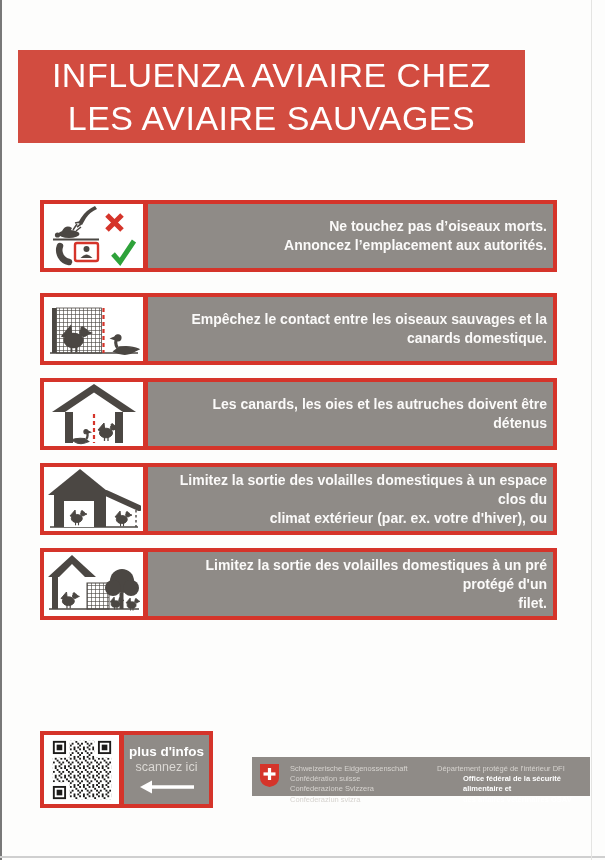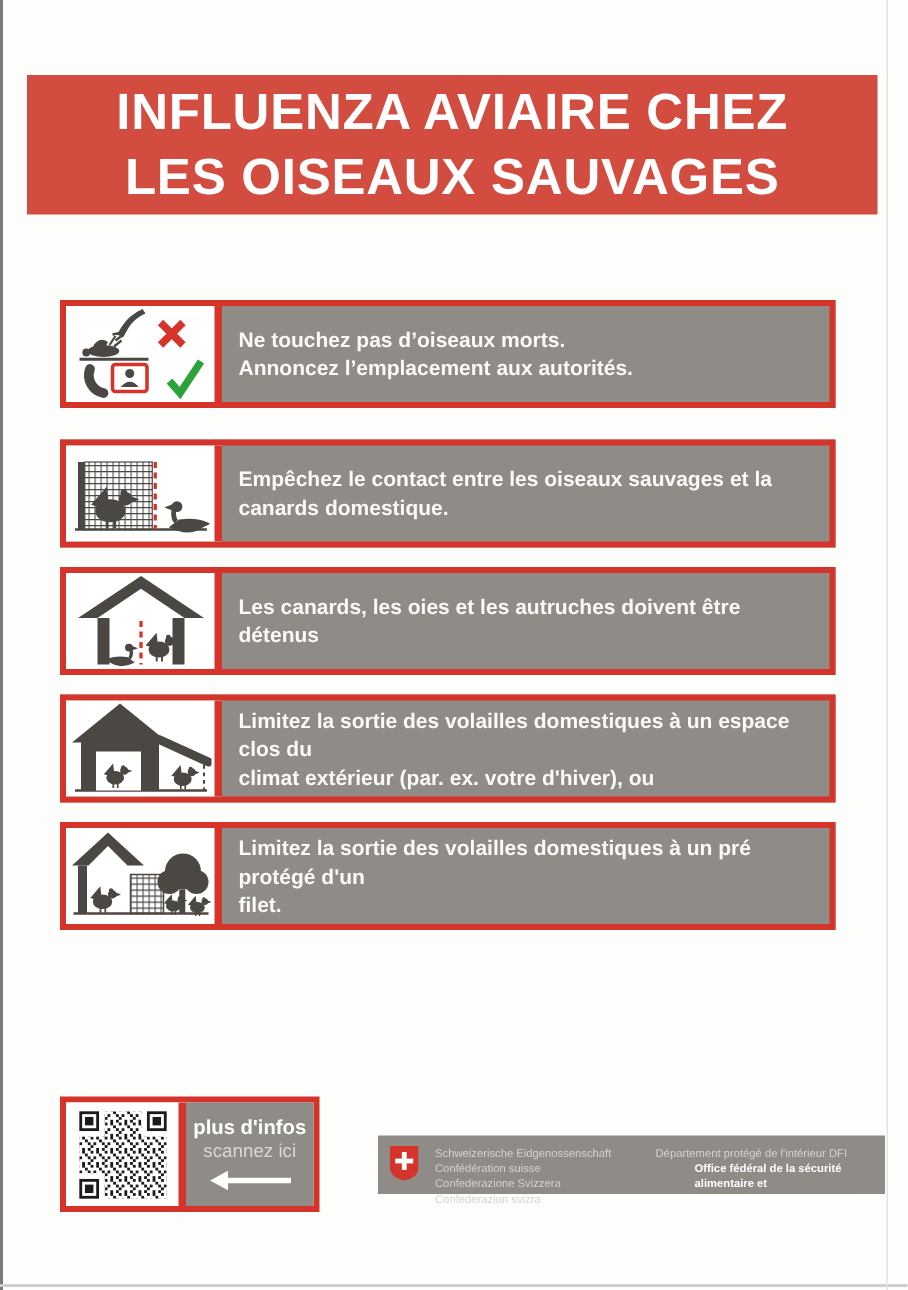--- a/index.html
+++ b/index.html
@@ -5,31 +5,31 @@
   html,body{margin:0;padding:0;background:#ffffff;}
   body{width:605px;height:860px;overflow:hidden;font-family:"Liberation Sans",sans-serif;}
   .page{position:relative;width:605px;height:860px;background:#fdfdfc;}
 
   
   .edge-left{position:absolute;left:0;top:0;width:2px;height:860px;background:#787878;}
   .edge-bottom{position:absolute;left:0;top:856px;width:605px;height:2px;background:#cfcfcf;}
   .edge-right{position:absolute;left:591px;top:0;width:1px;height:860px;background:#e4e4e2;}
 
   
-  .banner{position:absolute;left:18px;top:50px;width:567px;height:93px;background:#d24c40;
-    color:#ffffff;text-align:center;font-weight:bold;font-size:34px;line-height:43px;
+  .banner{position:absolute;left:18px;top:50px;width:507px;height:93px;background:#d24c40;
+    color:#ffffff;text-align:center;font-weight:normal;font-size:34px;line-height:43px;
     padding-top:4px;box-sizing:border-box;letter-spacing:0.5px;}
 
   
   .rule{position:absolute;left:40px;width:517px;height:72px;border:4px solid #d5342a;
     box-sizing:border-box;display:flex;background:#8f8b87;}
   .icon-box{width:104px;min-width:104px;background:#ffffff;border-right:5px solid #d5342a;
     box-sizing:border-box;display:flex;align-items:center;justify-content:center;}
   .text-box{flex:1;display:flex;flex-direction:column;justify-content:center;
-    padding-left:11px;padding-right:6px;color:#fbfaf9;font-weight:bold;font-size:14px;line-height:19px;}
+    padding-left:11px;padding-right:6px;color:#fbfaf9;font-weight:bold;font-size:14px;line-height:19px;text-align:right;}
 
   
   .qr-block{position:absolute;left:40px;top:731px;width:173px;height:77px;border:4px solid #d5342a;
     box-sizing:border-box;display:flex;}
   .qr-left{width:80px;min-width:80px;background:#ffffff;border-right:5px solid #d5342a;
     box-sizing:border-box;display:flex;align-items:center;justify-content:center;}
   .qr-right{flex:1;background:#8f8b87;display:flex;flex-direction:column;align-items:center;justify-content:center;}
   .qr-line1{color:#ffffff;font-weight:bold;font-size:13.5px;}
   .qr-line2{color:#dcd9d5;font-size:12.5px;margin-top:1px;}
   .qr-arrow{margin-top:5px;}
@@ -77,21 +77,21 @@
   </defs>
 </svg>
 
 <div class="page">
   <div class="edge-left"></div>
   <div class="edge-bottom"></div>
   <div class="edge-right"></div>
 
   <header class="banner">
     <div>INFLUENZA AVIAIRE CHEZ</div>
-    <div>LES OISEAUX SAUVAGES</div>
+    <div>LES AVIAIRE SAUVAGES</div>
   </header>
 
   <section class="rule" style="top:200px">
     <div class="icon-box">
       <svg width="94" height="62" viewBox="0 0 94 62">
         <g fill="#4b4743" stroke="#4b4743">
           <path d="M48,1 Q39,5 34,13 L31,18 35,20 39,13 Q43,7 50,4 Z" stroke="none"></path>
           <path d="M33,17 l-5,1 M34,19 l-4,3" stroke-width="1.6" fill="none"></path>
           <ellipse cx="22" cy="29" rx="10.5" ry="4" stroke="none"></ellipse>
           <path d="M15,26 q4,-7 10,-3 l-2,4 Z" stroke="none"></path>

